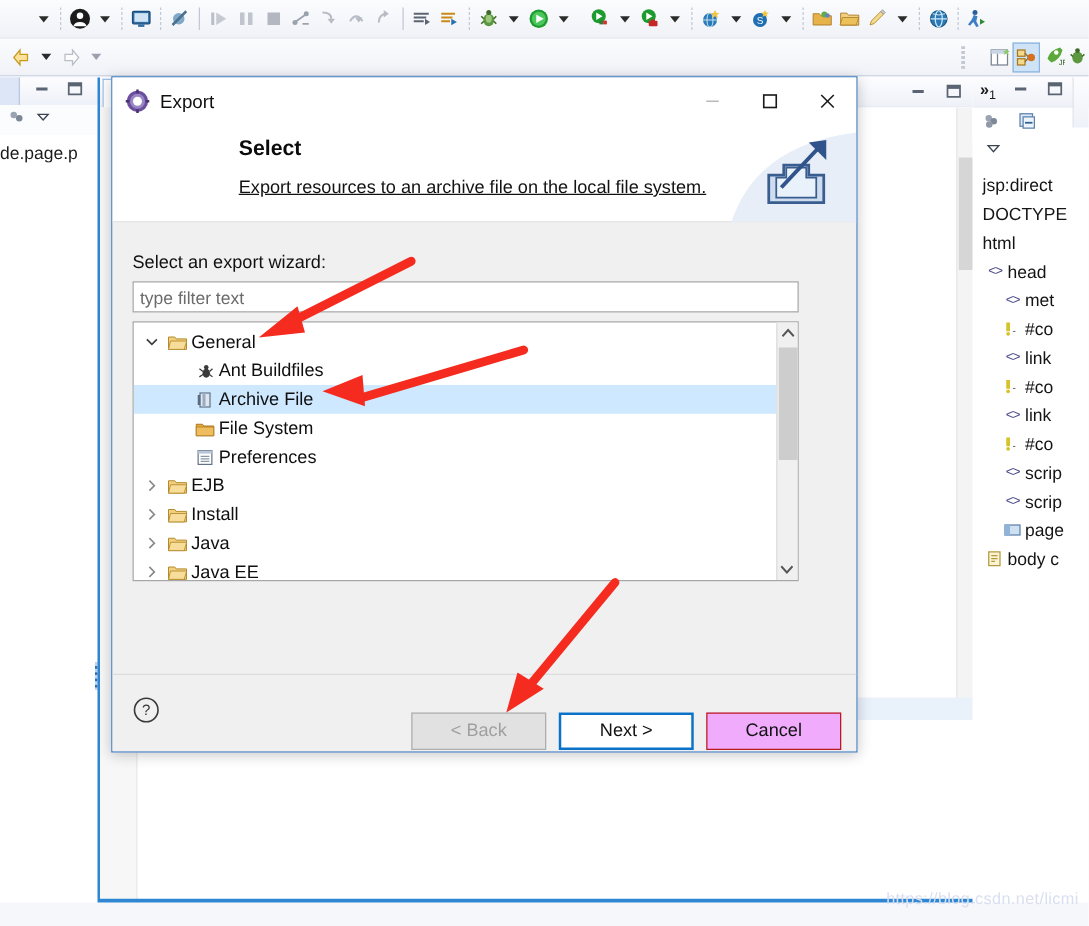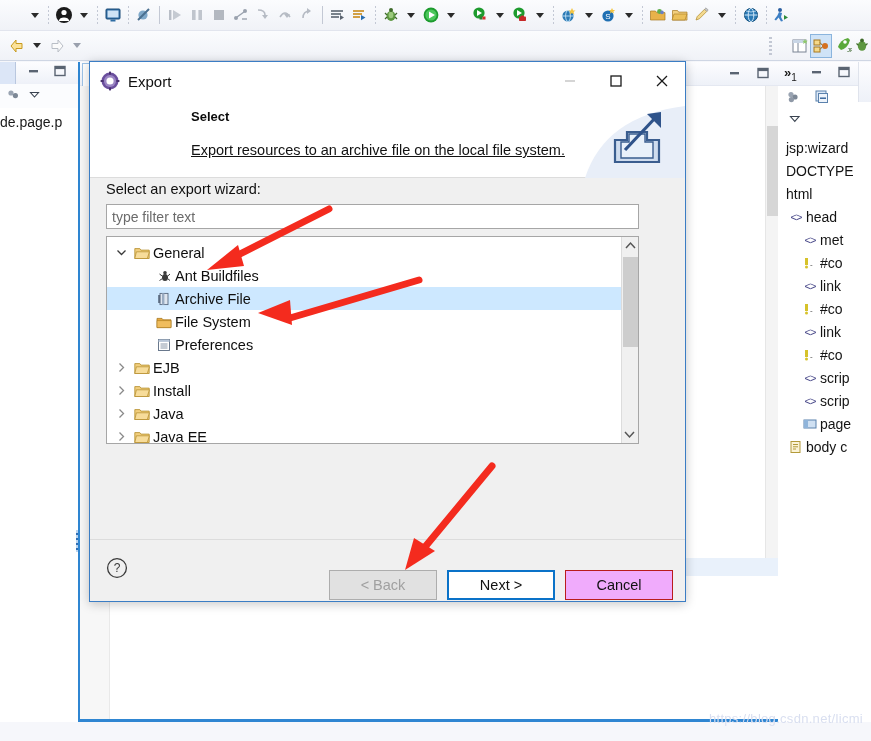--- a/index.html
+++ b/index.html
@@ -173,33 +173,33 @@
   #dlg-title-text { font-size: 15px; color: #101010; }
   #dlg-winbtns { position: absolute; right: 0; top: 0; height: 38px; display: flex; }
   .winbtn {
     width: 46px; height: 38px; display: flex; align-items: center; justify-content: center;
   }
   #dlg-header {
     background: #ffffff; height: 78px; position: relative;
     border-bottom: 1px solid #dcdcdc; padding: 0 22px;
   }
   #dlg-header-title {
-    font-size: 13px; font-weight: bold; color: #0b0b0b;
+    font-size: 17px; font-weight: bold; color: #0b0b0b;
     position: absolute; left: 101px; top: 9px;
   }
   #dlg-header-desc {
     font-size: 14.5px; color: #121212;
     position: absolute; left: 101px; top: 42px; text-decoration: underline;
   }
   #dlg-header-icon {
     position: absolute; right: 0px; top: 0px; width: 100px; height: 78px;
     overflow: hidden;
   }
   #dlg-content {
-    flex: 1; background: #f0f0f0; position: relative; padding: 3px 16px 0 16px;
+    flex: 1; background: #f0f0f0; position: relative; padding: 24px 16px 0 16px;
   }
   #wizard-label { font-size: 14.5px; color: #101010; margin-bottom: 7px; }
   #filter-input {
     width: 533px; height: 25px; background: #ffffff;
     border: 1px solid #a6a6a6; font-size: 14px; color: #6b6b6b;
     padding: 0 5px; display: flex; align-items: center;
   }
   #tree-box {
     margin-top: 7px; width: 533px; height: 208px;
     background: #ffffff; border: 1px solid #a6a6a6;
@@ -705,21 +705,21 @@
     <div id="outline-filterrow">
       <span>
         <svg width="14" height="14" viewBox="0 0 14 14">
             <path d="M2.5 4.5 L11 4.5 L6.8 9.4 Z" fill="none" stroke="#3a4350" stroke-width="1.1"></path>
           </svg>
       </span>
     </div>
     <div id="outline-tree">
         <div class="o-row o-ind1">
           <span class="o-ico" style="flex: 0 0 0px; width: 0px;"></span>
-          <span>jsp:wizard</span>
+          <span>jsp:direct</span>
         </div>
         <div class="o-row o-ind1">
           <span class="o-ico" style="flex: 0 0 0px; width: 0px;"></span>
           <span>DOCTYPE</span>
         </div>
         <div class="o-row o-ind1">
           <span class="o-ico" style="flex: 0 0 0px; width: 0px;"></span>
           <span>html</span>
         </div>
         <div class="o-row o-ind1">

